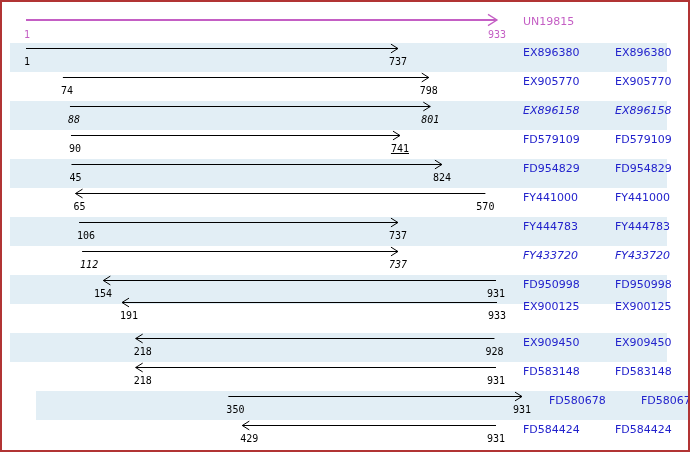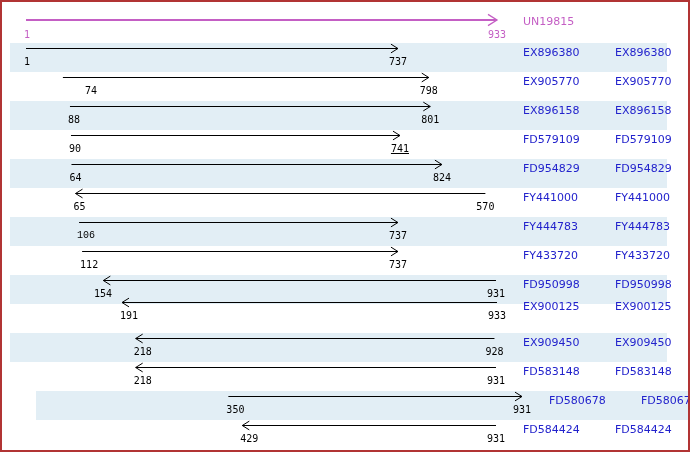--- a/index.html
+++ b/index.html
@@ -75,26 +75,26 @@
     <span class="pos end" style="left: 395.948px;">737</span>
     <span class="acc c1">EX896380</span>
     <span class="acc c2">EX896380</span>
   </div>
       <div class="row" style="top: 29px;">
     <div class="band"></div>
     <svg class="rsvg">
           <line x1="60.891630901287556" x2="426.7757510729614" y1="5.5" y2="5.5" stroke="#000000" stroke-width="1"></line>
           <polyline points="419.7757510729614,1.125 426.7757510729614,5.5 419.7757510729614,9.875" fill="none" stroke="#000000" stroke-width="1"></polyline>
         </svg>
-    <span class="pos start" style="left: 58.8916px; margin-left: 24px;">74</span>
+    <span class="pos start" style="left: 58.8916px;">74</span>
     <span class="pos end" style="left: 426.776px;">798</span>
     <span class="acc c1">EX905770</span>
     <span class="acc c2">EX905770</span>
   </div>
-      <div class="row alt" style="top: 58px;">
+      <div class="row alt" style="top: 58px; font-style: italic;">
     <div class="band"></div>
     <svg class="rsvg">
           <line x1="67.96673819742489" x2="428.2918454935622" y1="5.5" y2="5.5" stroke="#000000" stroke-width="1"></line>
           <polyline points="421.2918454935622,1.125 428.2918454935622,5.5 421.2918454935622,9.875" fill="none" stroke="#000000" stroke-width="1"></polyline>
         </svg>
     <span class="pos start" style="left: 65.9667px;">88</span>
     <span class="pos end" style="left: 428.292px;">801</span>
     <span class="acc c1">EX896158</span>
     <span class="acc c2">EX896158</span>
   </div>
@@ -108,21 +108,21 @@
     <span class="pos end" style="left: 397.97px; text-decoration: underline;">741</span>
     <span class="acc c1">FD579109</span>
     <span class="acc c2">FD579109</span>
   </div>
       <div class="row alt" style="top: 116px;">
     <div class="band"></div>
     <svg class="rsvg">
           <line x1="69.48283261802575" x2="439.9152360515021" y1="5.5" y2="5.5" stroke="#000000" stroke-width="1"></line>
           <polyline points="432.9152360515021,1.125 439.9152360515021,5.5 432.9152360515021,9.875" fill="none" stroke="#000000" stroke-width="1"></polyline>
         </svg>
-    <span class="pos start" style="left: 67.4828px;">64</span>
+    <span class="pos start" style="left: 67.4828px;">45</span>
     <span class="pos end" style="left: 439.915px;">824</span>
     <span class="acc c1">FD954829</span>
     <span class="acc c2">FD954829</span>
   </div>
       <div class="row" style="top: 145px;">
     <div class="band"></div>
     <svg class="rsvg">
           <line x1="73.52575107296137" x2="483.3766094420601" y1="5.5" y2="5.5" stroke="#000000" stroke-width="1"></line>
           <polyline points="80.52575107296137,1.125 73.52575107296137,5.5 80.52575107296137,9.875" fill="none" stroke="#000000" stroke-width="1"></polyline>
         </svg>
@@ -130,26 +130,26 @@
     <span class="pos end" style="left: 483.377px;">570</span>
     <span class="acc c1">FY441000</span>
     <span class="acc c2">FY441000</span>
   </div>
       <div class="row alt" style="top: 174px;">
     <div class="band"></div>
     <svg class="rsvg">
           <line x1="77.06330472103005" x2="395.94849785407723" y1="5.5" y2="5.5" stroke="#000000" stroke-width="1"></line>
           <polyline points="388.94849785407723,1.125 395.94849785407723,5.5 388.94849785407723,9.875" fill="none" stroke="#000000" stroke-width="1"></polyline>
         </svg>
-    <span class="pos start" style="left: 75.0633px; font-family: Liberation Mono, monospace;">106</span>
+    <span class="pos start" style="left: 75.0633px;">106</span>
     <span class="pos end" style="left: 395.948px;">737</span>
     <span class="acc c1">FY444783</span>
     <span class="acc c2">FY444783</span>
   </div>
-      <div class="row" style="top: 203px;">
+      <div class="row" style="top: 203px; font-style: italic;">
     <div class="band"></div>
     <svg class="rsvg">
           <line x1="80.09549356223175" x2="395.94849785407723" y1="5.5" y2="5.5" stroke="#000000" stroke-width="1"></line>
           <polyline points="388.94849785407723,1.125 395.94849785407723,5.5 388.94849785407723,9.875" fill="none" stroke="#000000" stroke-width="1"></polyline>
         </svg>
     <span class="pos start" style="left: 78.0955px;">112</span>
     <span class="pos end" style="left: 395.948px;">737</span>
     <span class="acc c1">FY433720</span>
     <span class="acc c2">FY433720</span>
   </div>

